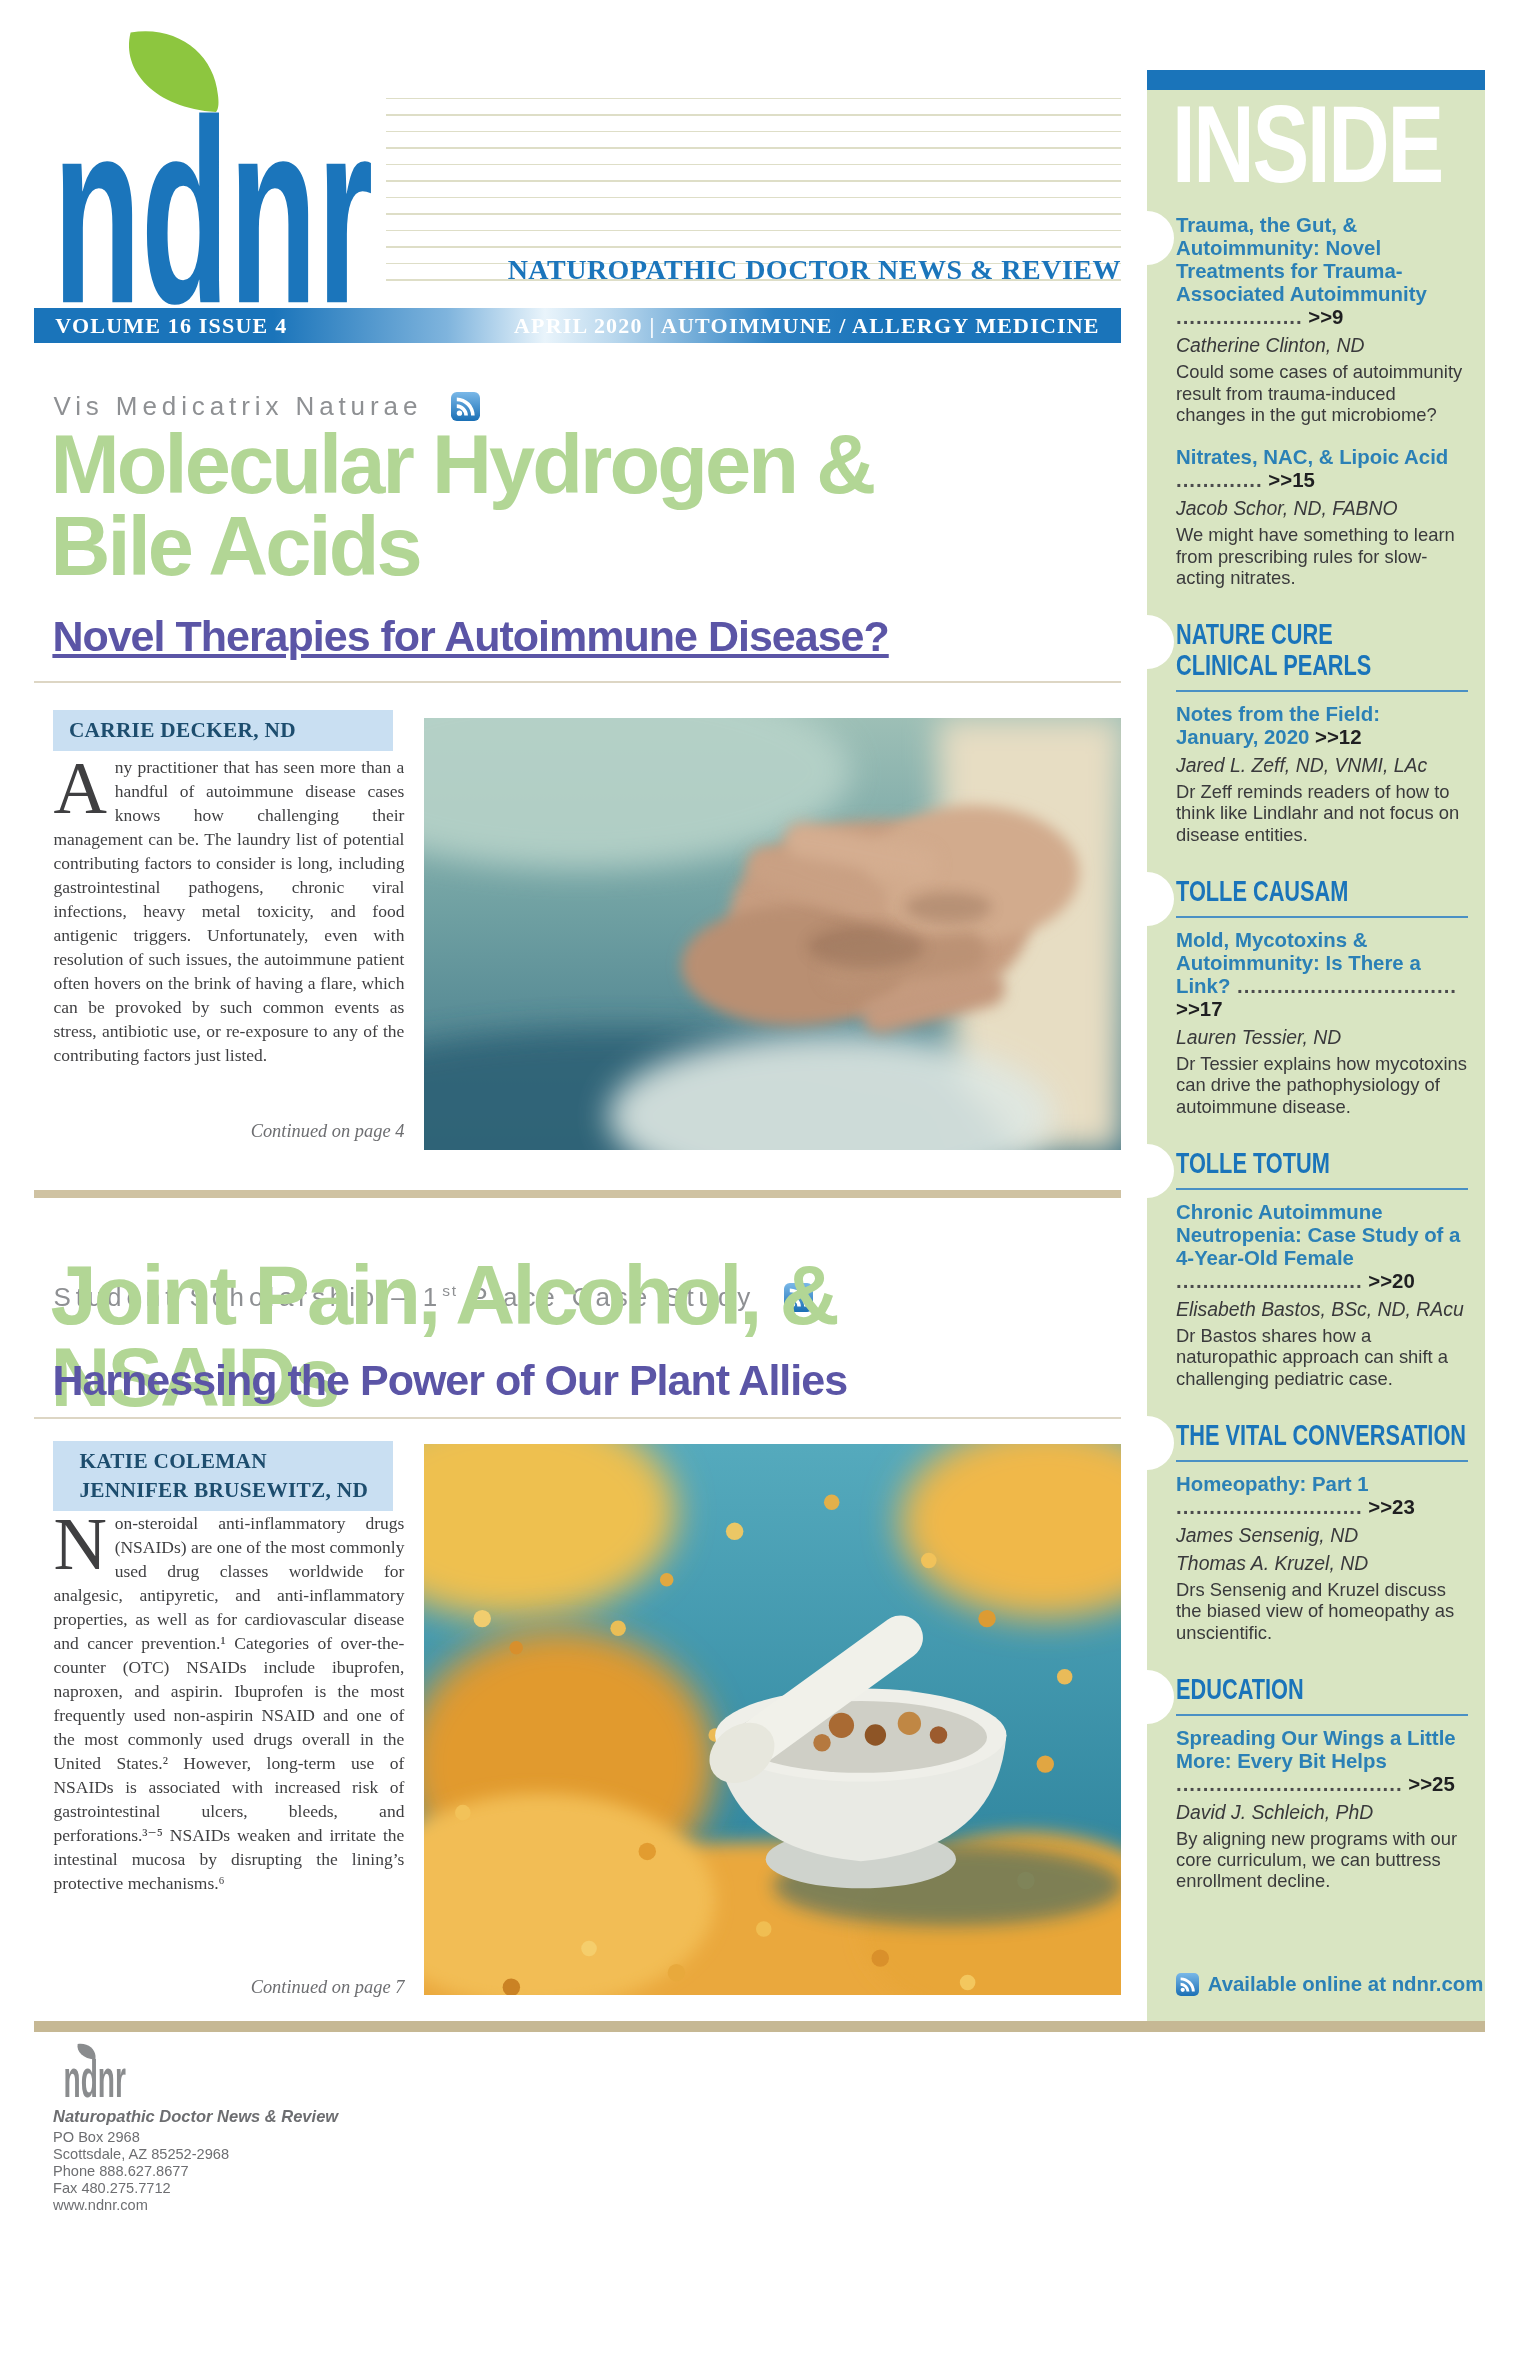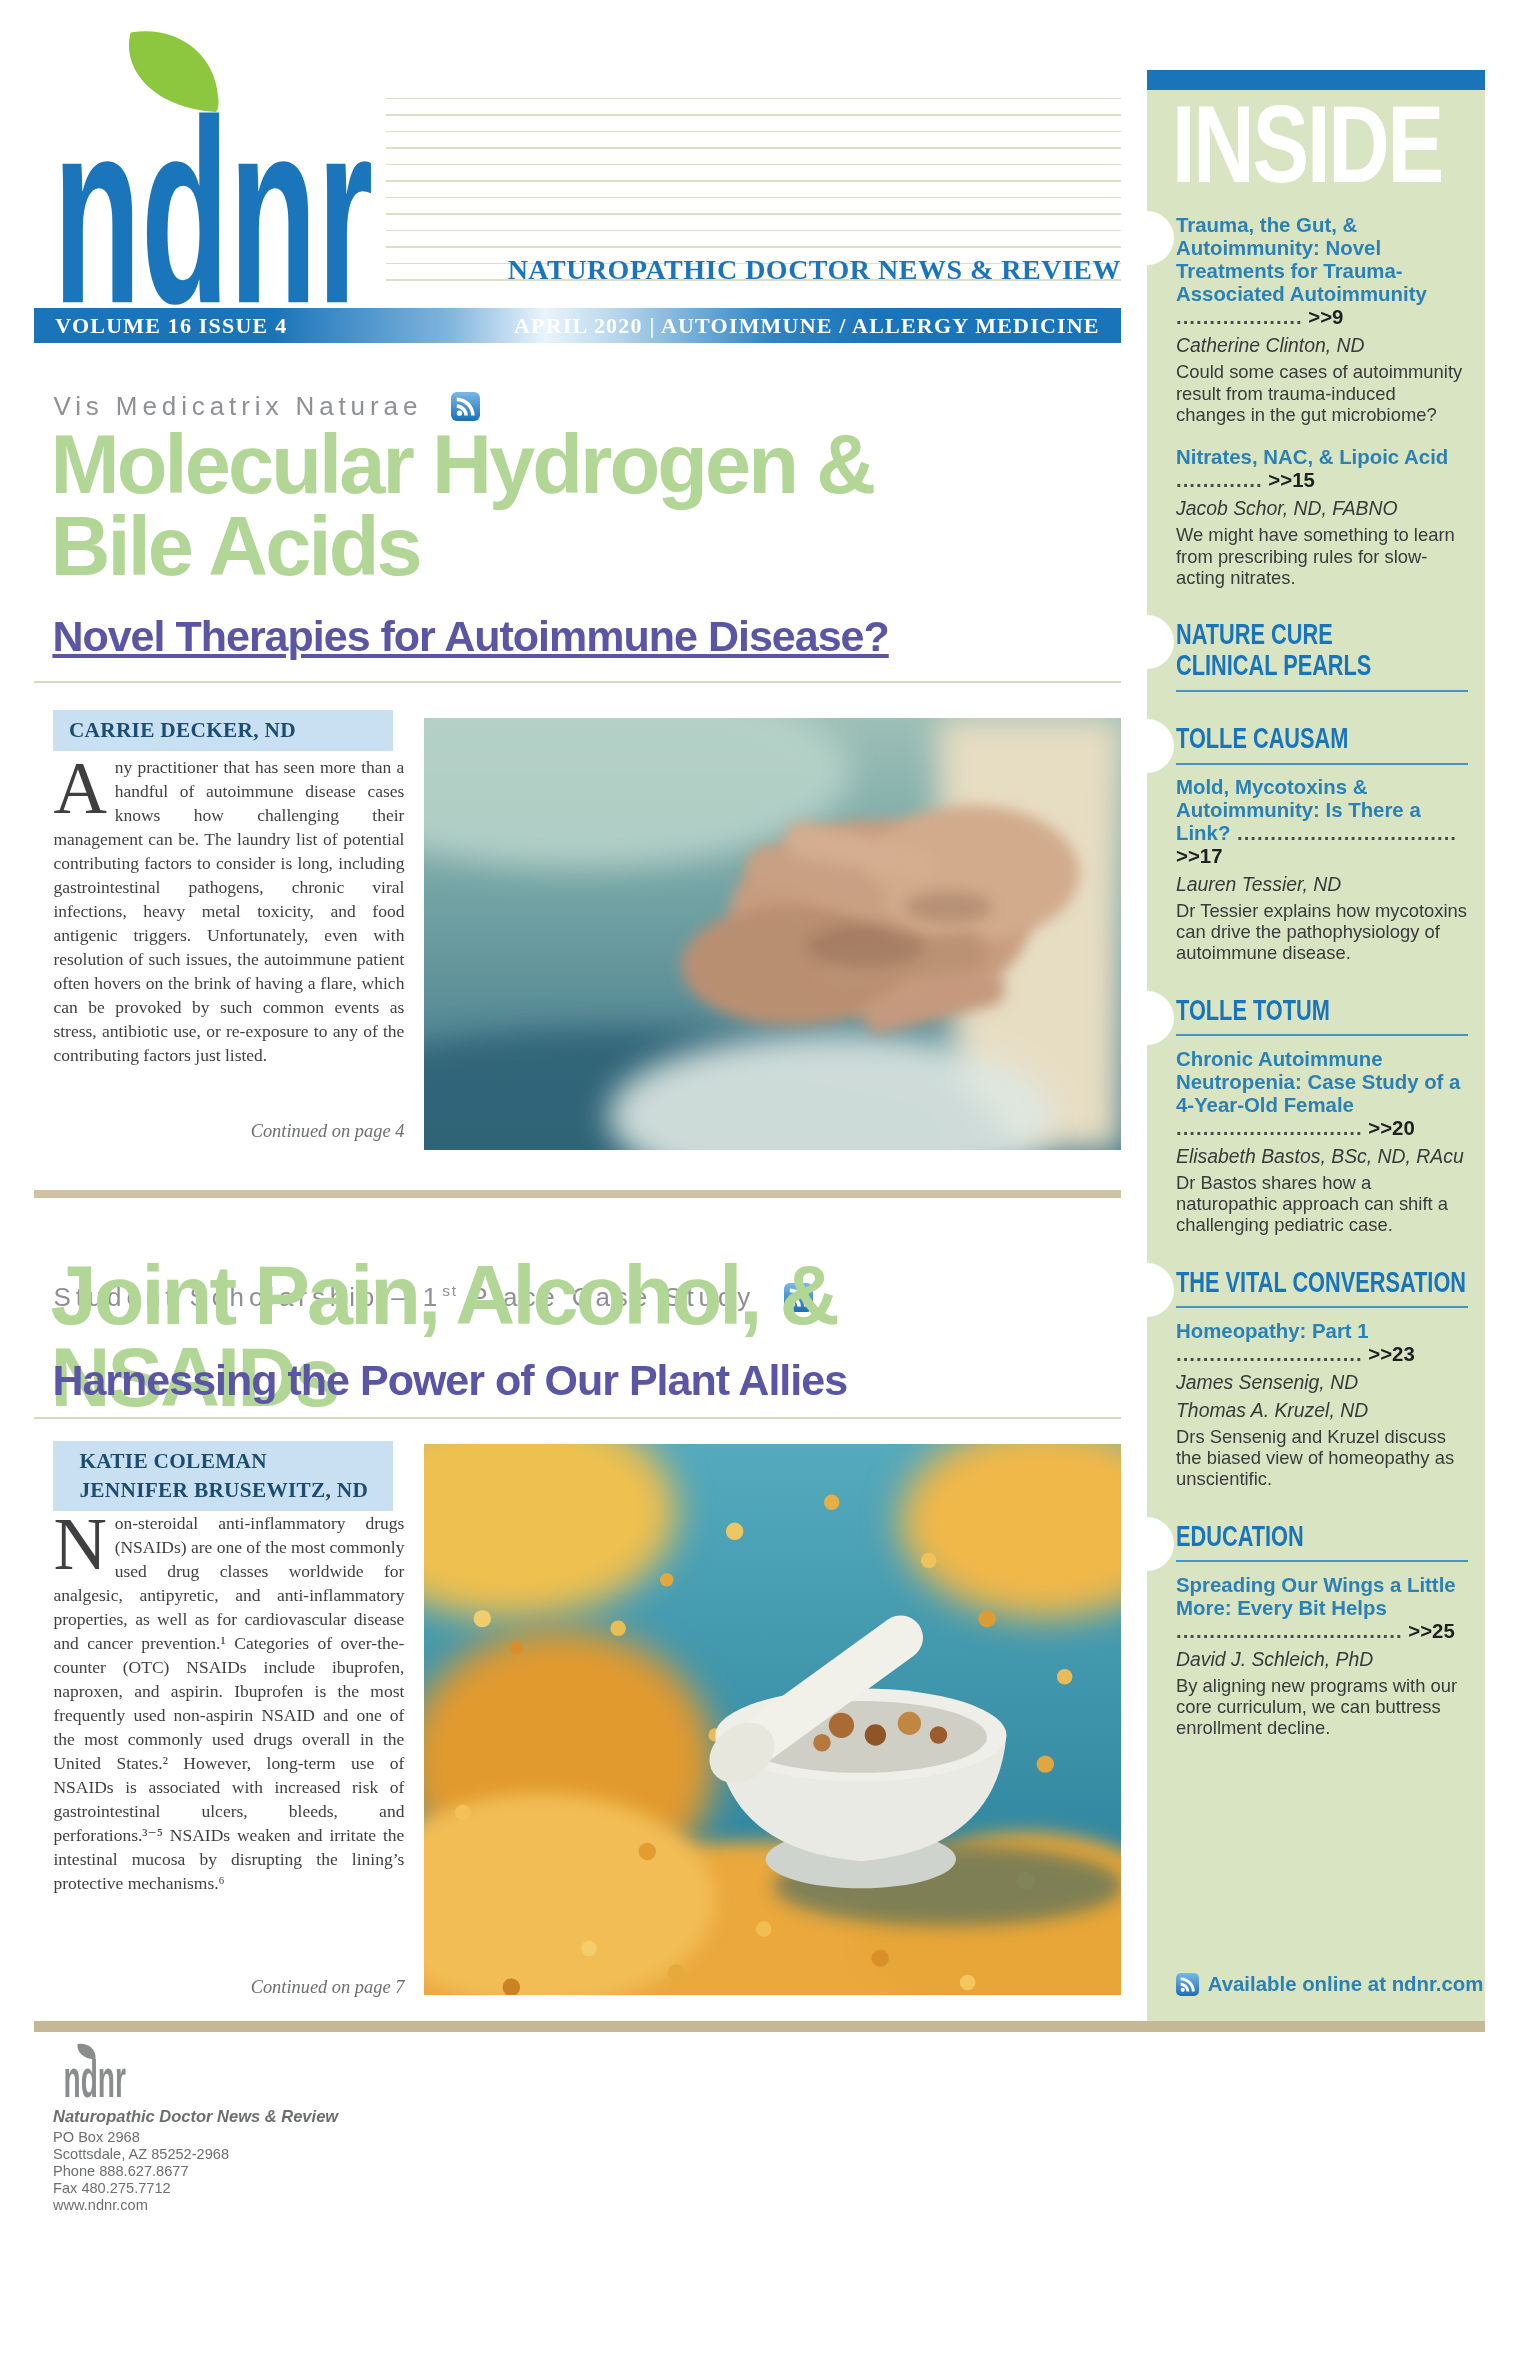--- a/index.html
+++ b/index.html
@@ -247,20 +247,25 @@
         <div class="toc-author">Jacob Schor, ND, FABNO</div>
         <div class="toc-desc">We might have something to learn from prescribing rules for slow-acting nitrates.</div>
       </div>
     </div>
 
     <div class="section">
       <div class="sec-head-wrap">
         <div class="sec-head">NATURE CURE
 CLINICAL PEARLS</div>
       </div>
+      <div class="toc-item">
+        <div class="toc-title"><span>Notes from the Field: January, 2020</span><span class="toc-dots"></span><span class="toc-page"> &gt;&gt;12</span></div>
+        <div class="toc-author">Jared L. Zeff, ND, VNMI, LAc</div>
+        <div class="toc-desc">Dr Zeff reminds readers of how to think like Lindlahr and not focus on disease entities.</div>
+      </div>
     </div>
 
     <div class="section">
       <div class="sec-head-wrap">
         <div class="sec-head">TOLLE CAUSAM</div>
       </div>
       <div class="toc-item">
         <div class="toc-title"><span>Mold, Mycotoxins &amp; Autoimmunity: Is There a Link?</span><span class="toc-dots"> .................................</span><span class="toc-page"> &gt;&gt;17</span></div>
         <div class="toc-author">Lauren Tessier, ND</div>
         <div class="toc-desc">Dr Tessier explains how mycotoxins can drive the pathophysiology of autoimmune disease.</div>

